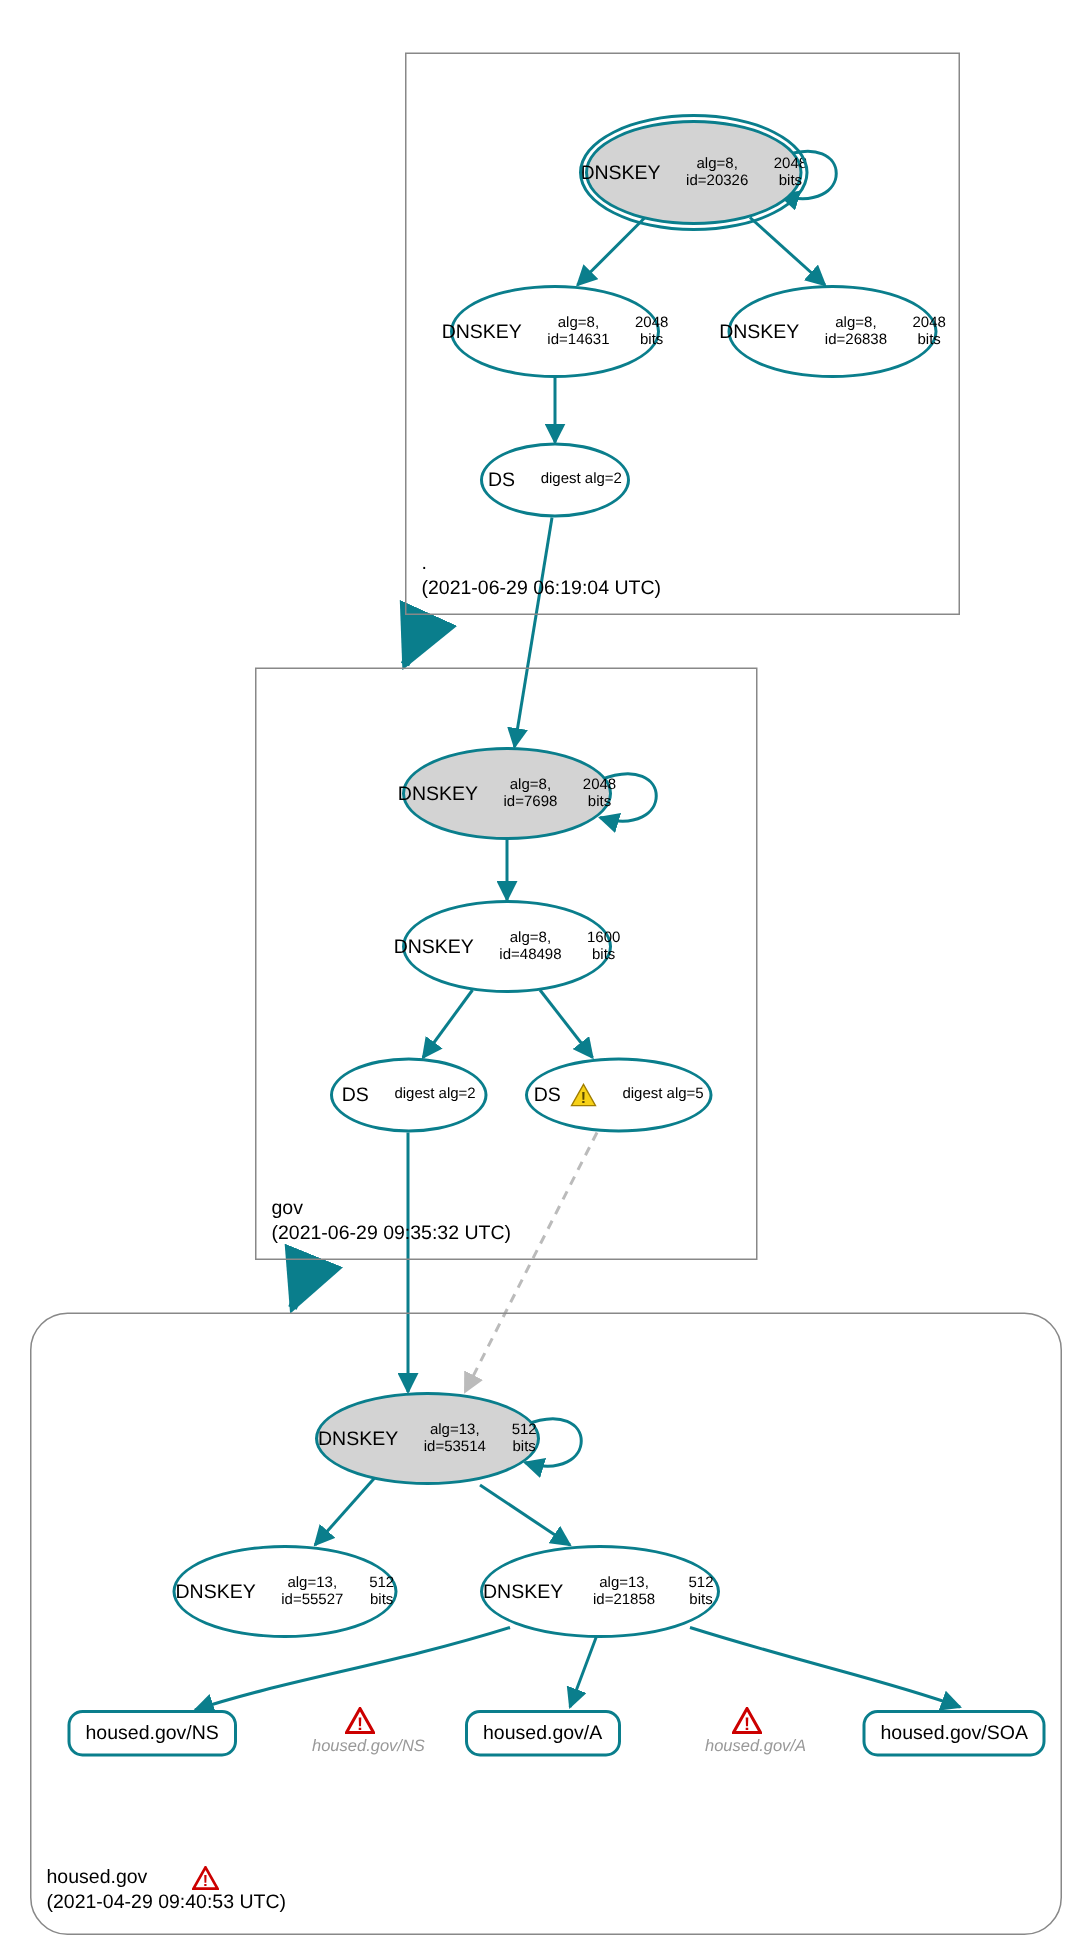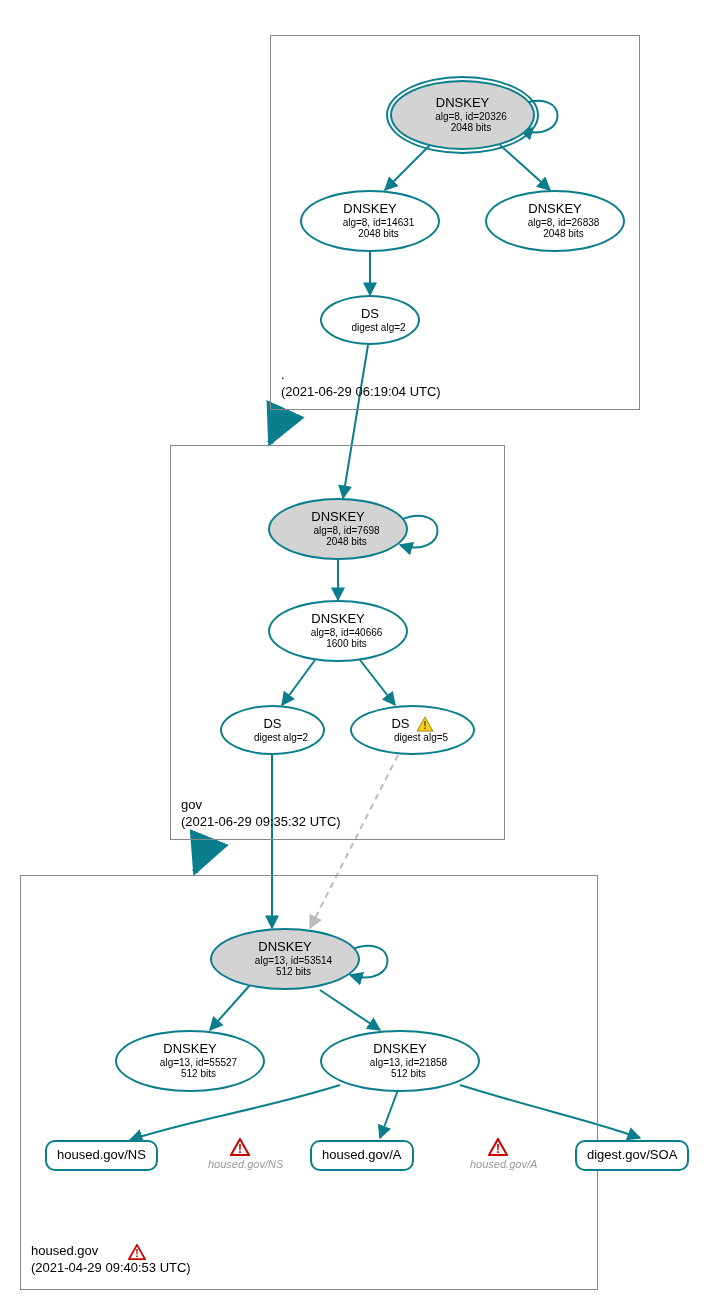--- a/index.html
+++ b/index.html
@@ -30,21 +30,21 @@
   .zone-label .name {
     font-size: 13px;
   }
   .zone-label .ts {
     font-size: 13px;
   }
   .node {
     position: absolute;
     text-align: center;
     display: flex;
-    flex-direction: column;
+    flex-direction: row;
     justify-content: center;
     align-items: center;
     line-height: 1.15;
     box-sizing: border-box;
   }
   .ellipse {
     border: 2px solid #0a7e8c;
     border-radius: 50%;
     background: #fff;
   }
@@ -194,41 +194,41 @@
   </div>
 
   <div class="node ellipse ksk" style="left:258px; top:488px; width:140px; height:62px;">
     <div class="title">DNSKEY</div>
     <div class="sub">alg=8, id=7698</div>
     <div class="sub">2048 bits</div>
   </div>
 
   <div class="node ellipse" style="left:258px; top:590px; width:140px; height:62px;">
     <div class="title">DNSKEY</div>
-    <div class="sub">alg=8, id=40666</div>
+    <div class="sub">alg=8, id=48498</div>
     <div class="sub">1600 bits</div>
   </div>
 
   <div class="node ellipse" style="left:210px; top:695px; width:105px; height:50px;">
     <div class="title">DS</div>
     <div class="sub">digest alg=2</div>
   </div>
 
   <div class="node ellipse" style="left:340px; top:695px; width:125px; height:50px;">
     <div style="display:flex;align-items:center;gap:6px;">
       <span class="title">DS</span>
       <svg class="warn-tri warn-yellow" viewBox="0 0 20 18">
         <polygon points="10,1 19,17 1,17"></polygon>
         <text x="10" y="15" text-anchor="middle" font-size="12" font-weight="bold">!</text>
       </svg>
     </div>
     <div class="sub">digest alg=5</div>
   </div>
 
-  <div class="zone" style="left:10px; top:865px; width:578px; height:415px;">
+  <div class="zone" style="left:10px; top:865px; width:688px; height:415px;border-radius:25px;">
     <div class="zone-label" style="bottom:12px;">
       <div style="display:flex;align-items:center;gap:30px;">
         <span class="name">housed.gov</span>
         <svg class="warn-tri warn-red" viewBox="0 0 20 18">
           <polygon points="10,1 19,17 1,17"></polygon>
           <text x="10" y="15" text-anchor="middle" font-size="12" font-weight="bold">!</text>
         </svg>
       </div>
       <div class="ts">(2021-04-29 09:40:53 UTC)</div>
     </div>
@@ -252,21 +252,21 @@
     <div class="sub">512 bits</div>
   </div>
 
   <div class="node rrbox" style="left:35px; top:1130px;">
     <span>housed.gov/NS</span>
   </div>
   <div class="node rrbox" style="left:300px; top:1130px;">
     <span>housed.gov/A</span>
   </div>
   <div class="node rrbox" style="left:565px; top:1130px;">
-    <span>digest.gov/SOA</span>
+    <span>housed.gov/SOA</span>
   </div>
 
   <svg class="warn-tri warn-red abs-icon" style="left:220px; top:1128px;width:20px;height:18px;" viewBox="0 0 20 18">
     <polygon points="10,1 19,17 1,17"></polygon>
     <text x="10" y="15" text-anchor="middle" font-size="12" font-weight="bold">!</text>
   </svg>
   <div class="ghost-label" style="left:198px; top:1148px;">housed.gov/NS</div>
 
   <svg class="warn-tri warn-red abs-icon" style="left:478px; top:1128px;width:20px;height:18px;" viewBox="0 0 20 18">
     <polygon points="10,1 19,17 1,17"></polygon>

